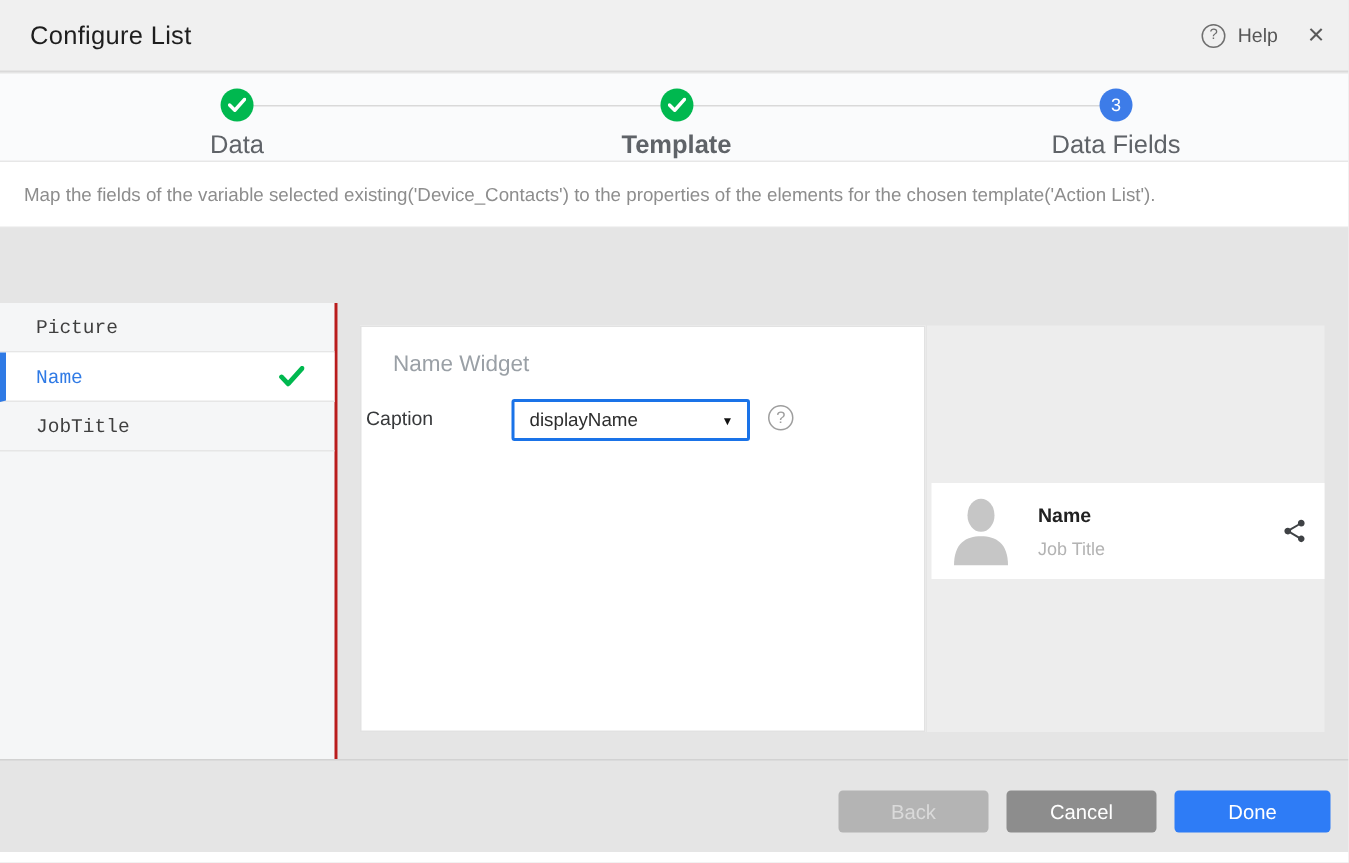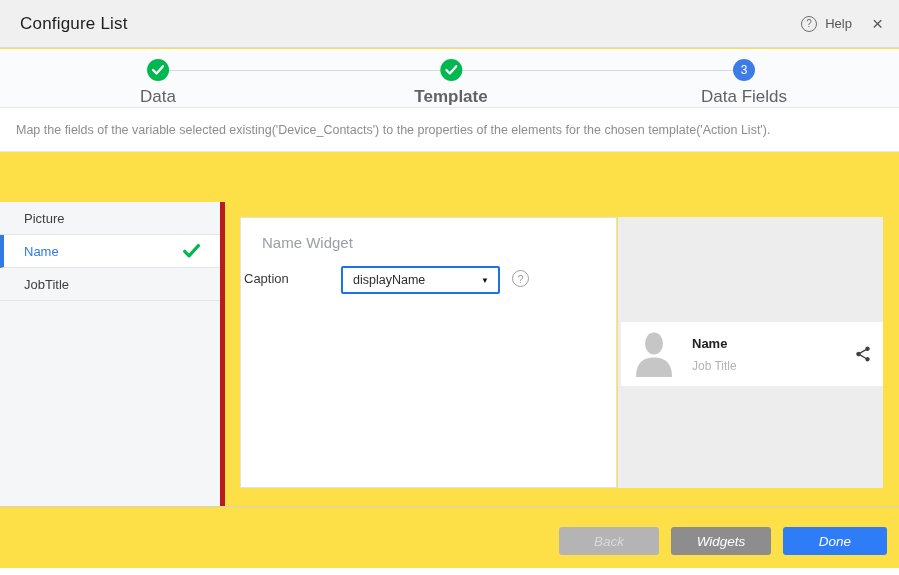--- a/index.html
+++ b/index.html
@@ -1,17 +1,17 @@
 <!DOCTYPE html>
 <html><head>
 <meta charset="utf-8">
 <style>
   * { margin:0; padding:0; box-sizing:border-box; }
   body { background:#fff; font-family:"Liberation Sans", sans-serif; }
-  .dialog { position:relative; width:899px; height:568px; background:#fde047; overflow:hidden; }
+  .dialog { position:relative; width:899px; height:568px; background:#e5e5e5; overflow:hidden; }
 
   
   .header { position:absolute; top:0; left:0; right:0; height:48px; background:#f0f0f0;
             border-bottom:1px solid #dadada; display:flex; align-items:center; }
   .title { margin-left:20px; font-size:17px; color:#1e1e1e; font-weight:500; letter-spacing:.2px; }
   .header-right { margin-left:auto; display:flex; align-items:center; margin-right:16px; cursor:default; }
   .help-circle { width:16px; height:16px; border:1px solid #6f6f6f; border-radius:50%;
                  display:flex; align-items:center; justify-content:center; font-size:10px; color:#6f6f6f; }
   .help-label { font-size:13px; color:#565656; margin-left:8px; margin-right:20px; }
   .close-x { font-size:19px; color:#5a5a5a; line-height:1; cursor:pointer; }
@@ -33,21 +33,21 @@
   .desc-row { position:absolute; top:108px; left:0; right:0; height:44px;
               border-bottom:1px solid #e7e7e7; display:flex; align-items:center; background:#fff; }
   .desc { margin-left:16px; font-size:12.5px; color:#8d8d8d; }
 
   
   .widgets-row { position:absolute; top:153px; left:0; right:0; height:49px; display:flex; align-items:center; }
   .widgets-title { margin-left:16px; font-size:15px; color:#757575; }
 
   
   .sidebar { position:absolute; top:202px; left:0; width:225px; height:304px;
-             background:#f5f6f7; border-right:5px solid #b91c1c; }
+             background:#f5f6f7; border-right:2px solid #b91c1c;font-family:Liberation Mono, monospace; }
   .sidebar-item { height:33px; display:flex; align-items:center; padding-left:24px;
                   border-bottom:1px solid #e6e6e6; font-size:13px; color:#3f3f3f;
                   position:relative; cursor:pointer; background:transparent; }
   .sidebar-item.selected { background:#fff; color:#2f7ae5; border-left:4px solid #2f7ae5; padding-left:20px; }
   .sidebar-check { position:absolute; right:20px; top:9px; }
 
   
   .panel { position:absolute; left:240px; top:217px; width:377px; height:271px;
            background:#fff; border:1px solid #e2e2e2; }
   .panel-title { position:absolute; left:21px; top:16px; font-size:15px; color:#9aa0a6; }
@@ -68,21 +68,21 @@
   .avatar { margin-left:14px; width:38px; height:46px; flex:none; }
   .card-text { margin-left:19px; display:flex; flex-direction:column; }
   .card-name { font-size:13px; font-weight:bold; color:#212121; }
   .card-job { margin-top:8px; font-size:12px; color:#b3b3b3; }
   .share-wrap { margin-left:auto; margin-right:11px; display:flex; }
 
   
   .footer-divider { position:absolute; top:506px; left:0; right:0; height:1px; background:#d2d2d2; }
   .footer { position:absolute; top:527px; right:12px; display:flex; gap:12px; }
   .btn { height:28px; min-width:100px; border:none; border-radius:3px; font-size:13.5px;
-         font-family:"Liberation Sans", sans-serif; padding:0 14px; cursor:pointer;font-style:italic; }
+         font-family:"Liberation Sans", sans-serif; padding:0 14px; cursor:pointer; }
   .btn-back { background:#b4b4b4; color:#dadada; }
   .btn-cancel { background:#8d8d8d; color:#fff; }
   .btn-done { background:#2e7cf6; color:#fff; min-width:104px; }
 </style>
 </head>
 <body>
 
 <div class="dialog">
 
   <div class="header">
@@ -174,17 +174,17 @@
             <path fill="#3f4245" d="M18 16.08c-.76 0-1.44.3-1.96.77L8.91 12.7c.05-.23.09-.46.09-.7s-.04-.47-.09-.7l7.05-4.11c.54.5 1.25.81 2.04.81 1.66 0 3-1.34 3-3s-1.34-3-3-3-3 1.34-3 3c0 .24.04.47.09.7L8.04 9.81C7.5 9.31 6.79 9 6 9c-1.66 0-3 1.34-3 3s1.34 3 3 3c.79 0 1.5-.31 2.04-.81l7.12 4.16c-.05.21-.08.43-.08.65 0 1.61 1.31 2.92 2.92 2.92 1.61 0 2.92-1.31 2.92-2.92s-1.31-2.92-2.92-2.92z"></path>
           </svg>
       </span>
     </div>
   </div>
 
   <div class="footer-divider"></div>
 
   <div class="footer">
     <button class="btn btn-back">Back</button>
-    <button class="btn btn-cancel">Widgets</button>
+    <button class="btn btn-cancel">Cancel</button>
     <button class="btn btn-done">Done</button>
   </div>
 
 </div>
 
 </body></html>

